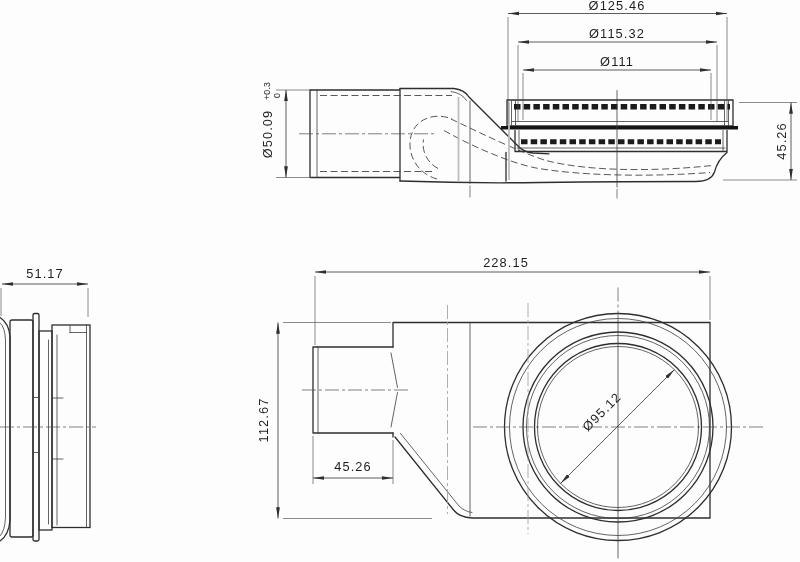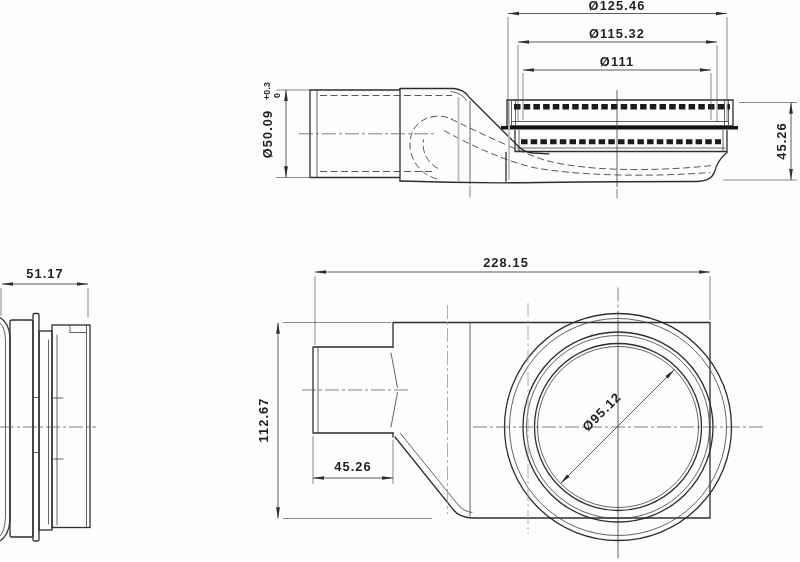--- a/index.html
+++ b/index.html
@@ -1,16 +1,16 @@
 <!DOCTYPE html>
 <html><head>
 <meta charset="utf-8">
 <style>
   html,body{margin:0;padding:0;width:800px;height:562px;background:#fdfdfd;overflow:hidden;}
-  #stage{width:800px;height:562px;font-weight:bold;}
+  #stage{width:800px;height:562px;}
   svg{display:block;}
   
   .e    {stroke:#2e2e2e;stroke-width:1.3;fill:none;stroke-linecap:round;}
   .t    {stroke:#3c3c3c;stroke-width:0.8;fill:none;stroke-linecap:round;}
   .h    {stroke:#3a3a3a;stroke-width:0.85;fill:none;stroke-dasharray:7 3.5;}
   .cl   {stroke:#4a4a4a;stroke-width:0.7;fill:none;stroke-dasharray:14 3 3 3;}
   .clg  {stroke:#9a9a9a;stroke-width:0.8;fill:none;stroke-dasharray:14 3 3 3;}
   .g    {stroke:#bdbdbd;stroke-width:1.8;fill:none;}
   .d    {stroke:#333;stroke-width:0.8;fill:none;}
   .x    {stroke:#4d4d4d;stroke-width:0.65;fill:none;}

